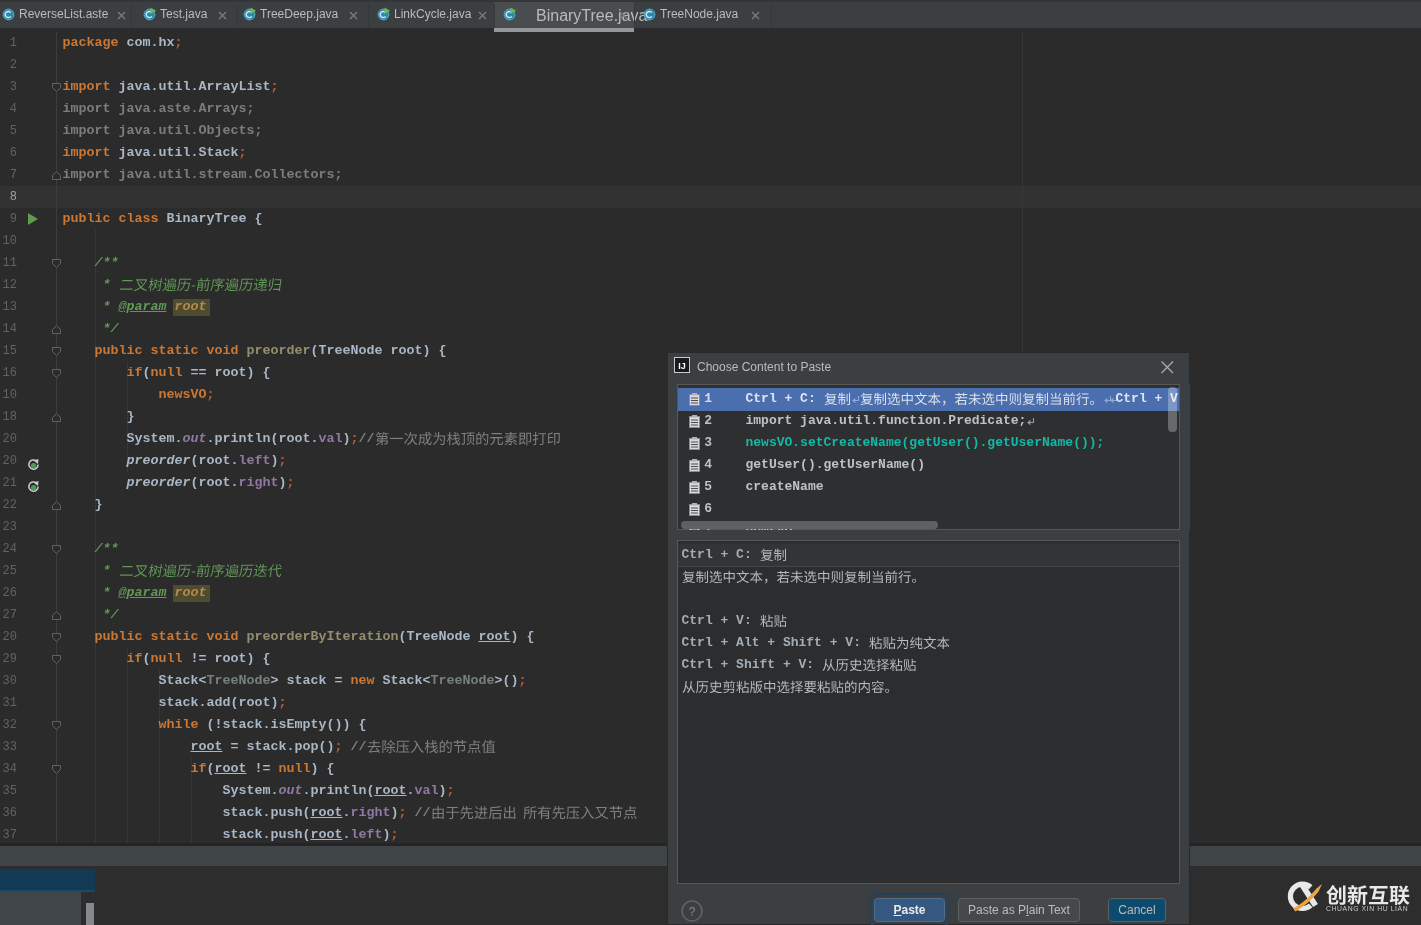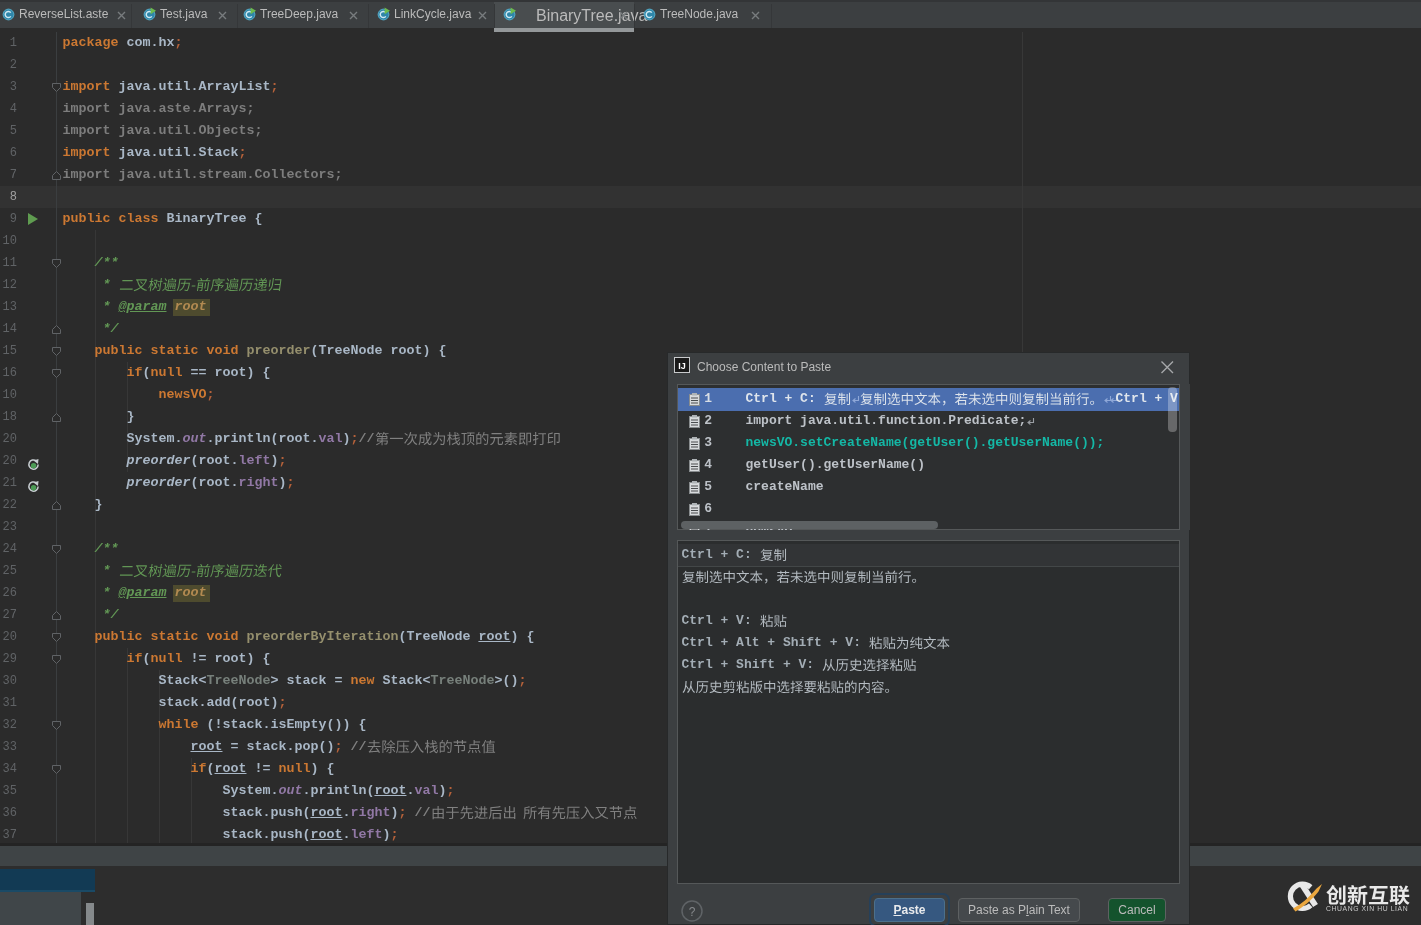--- a/index.html
+++ b/index.html
@@ -575,12 +575,12 @@
       <use href="#c3002" x="15000"></use>
     </g>
   </svg>
 <svg class="ab" style="left:681px;top:900px" width="22" height="22">
 <circle cx="11" cy="11" r="10" fill="none" stroke="#5f6366" stroke-width="1.5"></circle>
 <text x="11" y="15.5" text-anchor="middle" font-family="Liberation Sans" font-size="12" fill="#85888b">?</text>
   </svg>
 <div class="d" style="left:869px;top:893px;width:81px;height:34px;border:2.5px solid #264059;border-radius:7px;box-sizing:border-box"></div>
 <div class="d" style="left:874px;top:898px;width:71px;height:24px;background:#365880;border:1px solid #4c708c;border-radius:4px;box-sizing:border-box;text-align:center;font-size:12px;font-weight:bold;color:#e8eaec;line-height:22px"><span style="text-decoration:underline">P</span>aste</div>
 <div class="d" style="left:958px;top:898px;width:122px;height:24px;background:#45494c;border:1px solid #5e6162;border-radius:4px;box-sizing:border-box;text-align:center;font-size:12px;color:#bbbbbb;line-height:22px">Paste as P<span style="text-decoration:underline">l</span>ain Text</div>
-<div class="d" style="left:1108px;top:898px;width:58px;height:24px;background:#14532d;border:1px solid #5e6162;border-radius:4px;box-sizing:border-box;text-align:center;font-size:12px;color:#bbbbbb;line-height:22px">Cancel</div>
+<div class="d" style="left:1108px;top:898px;width:58px;height:24px;background:#0c4a6e;border:1px solid #5e6162;border-radius:4px;box-sizing:border-box;text-align:center;font-size:12px;color:#bbbbbb;line-height:22px">Cancel</div>
 </body></html>

